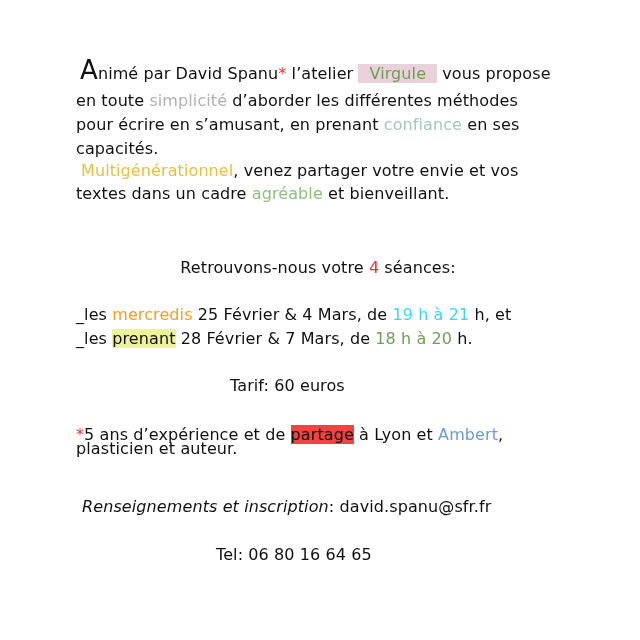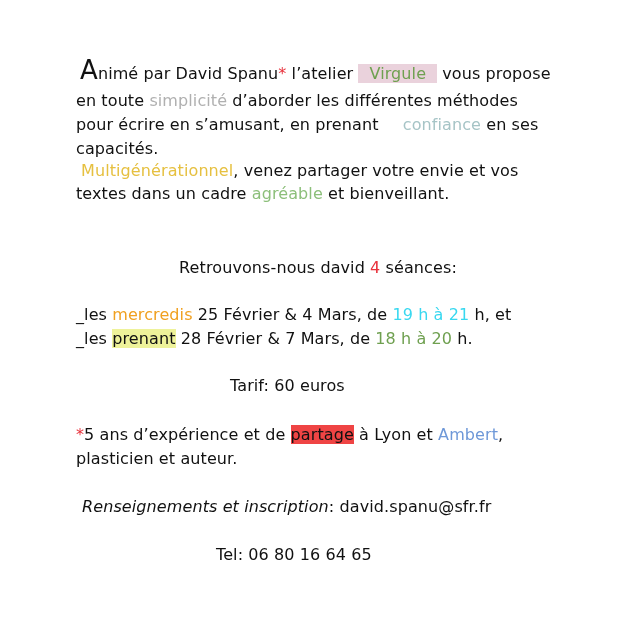--- a/index.html
+++ b/index.html
@@ -5,21 +5,21 @@
   html, body { margin:0; padding:0; background:#ffffff; }
   body { width:640px; height:640px; position:relative; overflow:hidden;
          font-family:"DejaVu Sans","Liberation Sans",sans-serif; color:#111; }
   .line { position:absolute; left:76px; font-size:16px; line-height:24px; white-space:nowrap; letter-spacing:0.1px; }
   .center { left:0; width:640px; text-align:center; }
   .big { font-size:26px; line-height:24px; }
   .c-red { color:#e8323c; }
   .c-green { color:#6fa050; }
   .c-lgreen { color:#8cbf7a; }
   .c-gray { color:#b0b0b0; }
-  .c-teal { color:#a6c4c6;margin-left:19px; }
+  .c-teal { color:#a6c4c6; }
   .c-yellow { color:#e6c040; }
   .c-orange { color:#f0a020; }
   .c-cyan { color:#38d8f0;text-align:right; }
   .c-blue { color:#6e98d8; }
   .hl-pink { background:#ead2dc; padding:0 11px; }
   .hl-yellow { background:#eef29a; }
   .hl-green { background:#ef4444; }
   .it { font-style:italic; }
 </style>
 </head>
@@ -43,38 +43,38 @@
 
   <div class="line" style="top:159px;left:81px;">
     <span class="c-yellow">Multigénérationnel</span><span>, venez partager votre envie et vos</span>
   </div>
 
   <div class="line" style="top:182px;">
     <span>textes dans un cadre </span><span class="c-lgreen">agréable</span><span> et bienveillant.</span>
   </div>
 
   <div class="line center" style="top:256px;left:-2px;">
-    <span>Retrouvons-nous david </span><span class="c-red">4</span><span> séances:</span>
+    <span>Retrouvons-nous votre </span><span class="c-red">4</span><span> séances:</span>
   </div>
 
   <div class="line" style="top:303px;">
     <span>_les </span><span class="c-orange">mercredis</span><span> 25 Février &amp; 4 Mars, de </span><span class="c-cyan">19 h à 21</span><span> h, et</span>
   </div>
 
   <div class="line" style="top:327px;">
     <span>_les </span><span class="hl-yellow">prenant</span><span> 28 Février &amp; 7 Mars, de </span><span class="c-green">18 h à 20</span><span> h.</span>
   </div>
 
   <div class="line" style="top:374px;left:230px;">Tarif: 60 euros</div>
 
   <div class="line" style="top:423px;">
     <span class="c-red">*</span><span>5 ans d’expérience et de </span><span class="hl-green">partage</span><span> à Lyon et </span><span class="c-blue">Ambert</span><span>,</span>
   </div>
 
-  <div class="line" style="top:447px;text-align:center;">plasticien et auteur.</div>
+  <div class="line" style="top:437px;text-align:center;">plasticien et auteur.</div>
 
   <div class="line" style="top:495px;left:82px;">
     <span class="it">Renseignements et inscription</span><span>: </span><span>david.spanu@sfr.fr</span>
   </div>
 
   <div class="line" style="top:543px;left:216px;">Tel: 06 80 16 64 65</div>
 
 </div>
 
 </body></html>

